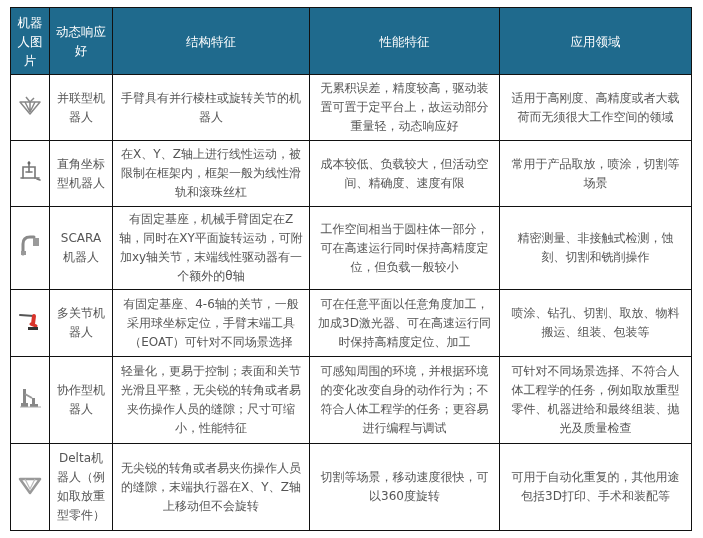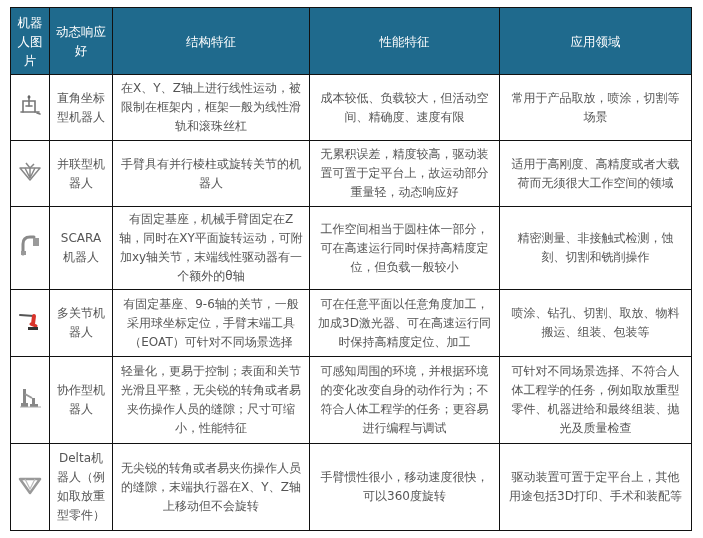--- a/index.html
+++ b/index.html
@@ -44,52 +44,52 @@
       <th>结构特征</th>
       <th>性能特征</th>
       <th>应用领域</th>
     </tr>
   </thead>
   <tbody>
     <tr style="height:66px">
       <td class="img-cell">
         <span class="icon">
           <svg viewBox="0 0 26 26">
+              <g fill="none" stroke="#888" stroke-width="1.5" stroke-linejoin="round">
+            <path d="M3 10 L23 10 L13 22 Z"></path>
+                <path d="M8 10 L13 20 M18 10 L13 20 M13 10 L13 20"></path>
+                <path d="M9 5 L13 10 L17 6"></path>
+              </g>
+            </svg>
+        </span>
+      </td>
+      <td>并联型机器人</td>
+      <td>手臂具有并行棱柱或旋转关节的机器人</td>
+      <td>无累积误差，精度较高，驱动装置可置于定平台上，故运动部分重量轻，动态响应好</td>
+      <td>适用于高刚度、高精度或者大载荷而无须很大工作空间的领域</td>
+    </tr>
+    <tr style="height:66px">
+      <td class="img-cell">
+        <span class="icon">
+          <svg viewBox="0 0 26 26">
               <g fill="none" stroke="#777" stroke-width="1.6" stroke-linecap="round">
             <path d="M6 20 L6 9 L18 9 L18 20"></path>
                 <path d="M4 20 L22 20"></path>
                 <path d="M12 4 L12 14"></path>
                 <path d="M9 14 L15 14"></path>
                 <path d="M20 21 L23 22"></path>
               </g>
             <circle cx="12" cy="5" r="1.5" fill="#666"></circle>
             </svg>
         </span>
       </td>
       <td>直角坐标型机器人</td>
       <td>在X、Y、Z轴上进行线性运动，被限制在框架内，框架一般为线性滑轨和滚珠丝杠</td>
       <td>成本较低、负载较大，但活动空间、精确度、速度有限</td>
       <td>常用于产品取放，喷涂，切割等场景</td>
-    </tr>
-    <tr style="height:66px">
-      <td class="img-cell">
-        <span class="icon">
-          <svg viewBox="0 0 26 26">
-              <g fill="none" stroke="#888" stroke-width="1.5" stroke-linejoin="round">
-            <path d="M3 10 L23 10 L13 22 Z"></path>
-                <path d="M8 10 L13 20 M18 10 L13 20 M13 10 L13 20"></path>
-                <path d="M9 5 L13 10 L17 6"></path>
-              </g>
-            </svg>
-        </span>
-      </td>
-      <td>并联型机器人</td>
-      <td>手臂具有并行棱柱或旋转关节的机器人</td>
-      <td>无累积误差，精度较高，驱动装置可置于定平台上，故运动部分重量轻，动态响应好</td>
-      <td>适用于高刚度、高精度或者大载荷而无须很大工作空间的领域</td>
     </tr>
     <tr style="height:83px">
       <td class="img-cell">
         <span class="icon">
           <svg viewBox="0 0 26 26">
               <g fill="none" stroke="#8a8a8a" stroke-width="3" stroke-linecap="round">
             <path d="M6 22 L6 12 Q6 5 13 5 L17 5"></path>
               </g>
             <rect x="16" y="6" width="6" height="8" fill="#9a9a9a"></rect>
               <rect x="4" y="19" width="5" height="4" fill="#999"></rect>
@@ -108,21 +108,21 @@
               <g stroke-linecap="round">
             <path d="M3 8 L17 9" stroke="#555" stroke-width="2"></path>
             <path d="M17 9 L16 17" stroke="#d9342b" stroke-width="4"></path>
             <path d="M14 17 L19 19" stroke="#d9342b" stroke-width="3"></path>
               </g>
             <rect x="11" y="20" width="10" height="3" fill="#333"></rect>
             </svg>
         </span>
       </td>
       <td>多关节机器人</td>
-      <td>有固定基座、9-6轴的关节，一般采用球坐标定位，手臂末端工具（EOAT）可针对不同场景选择</td>
+      <td>有固定基座、4-6轴的关节，一般采用球坐标定位，手臂末端工具（EOAT）可针对不同场景选择</td>
       <td>可在任意平面以任意角度加工，加成3D激光器、可在高速运行同时保持高精度定位、加工</td>
       <td>喷涂、钻孔、切割、取放、物料搬运、组装、包装等</td>
     </tr>
     <tr style="height:87px">
       <td class="img-cell">
         <span class="icon">
           <svg viewBox="0 0 26 26">
               <g fill="#888">
             <rect x="6" y="5" width="3" height="14"></rect>
                 <rect x="4" y="19" width="7" height="4"></rect>
@@ -145,17 +145,17 @@
           <svg viewBox="0 0 26 26">
               <g fill="none" stroke="#999" stroke-width="2.5" stroke-linejoin="round">
             <path d="M3 8 L23 8 L13 22 Z"></path>
               </g>
               <path d="M8 8 L13 18 L18 8" stroke="#bbb" stroke-width="1.2" fill="none"></path>
             </svg>
         </span>
       </td>
       <td>Delta机器人（例如取放重型零件）</td>
       <td>无尖锐的转角或者易夹伤操作人员的缝隙，末端执行器在X、Y、Z轴上移动但不会旋转</td>
-      <td>手臂惯性很小，移动速度很快，可以360度旋转</td>
-      <td>驱动装置可置于定平台上，其他用途包括3D打印、手术和装配等</td>
+      <td>切割等场景，移动速度很快，可以360度旋转</td>
+      <td>可用于自动化重复的，其他用途包括3D打印、手术和装配等</td>
     </tr>
   </tbody>
 </table>
 
 </body></html>

